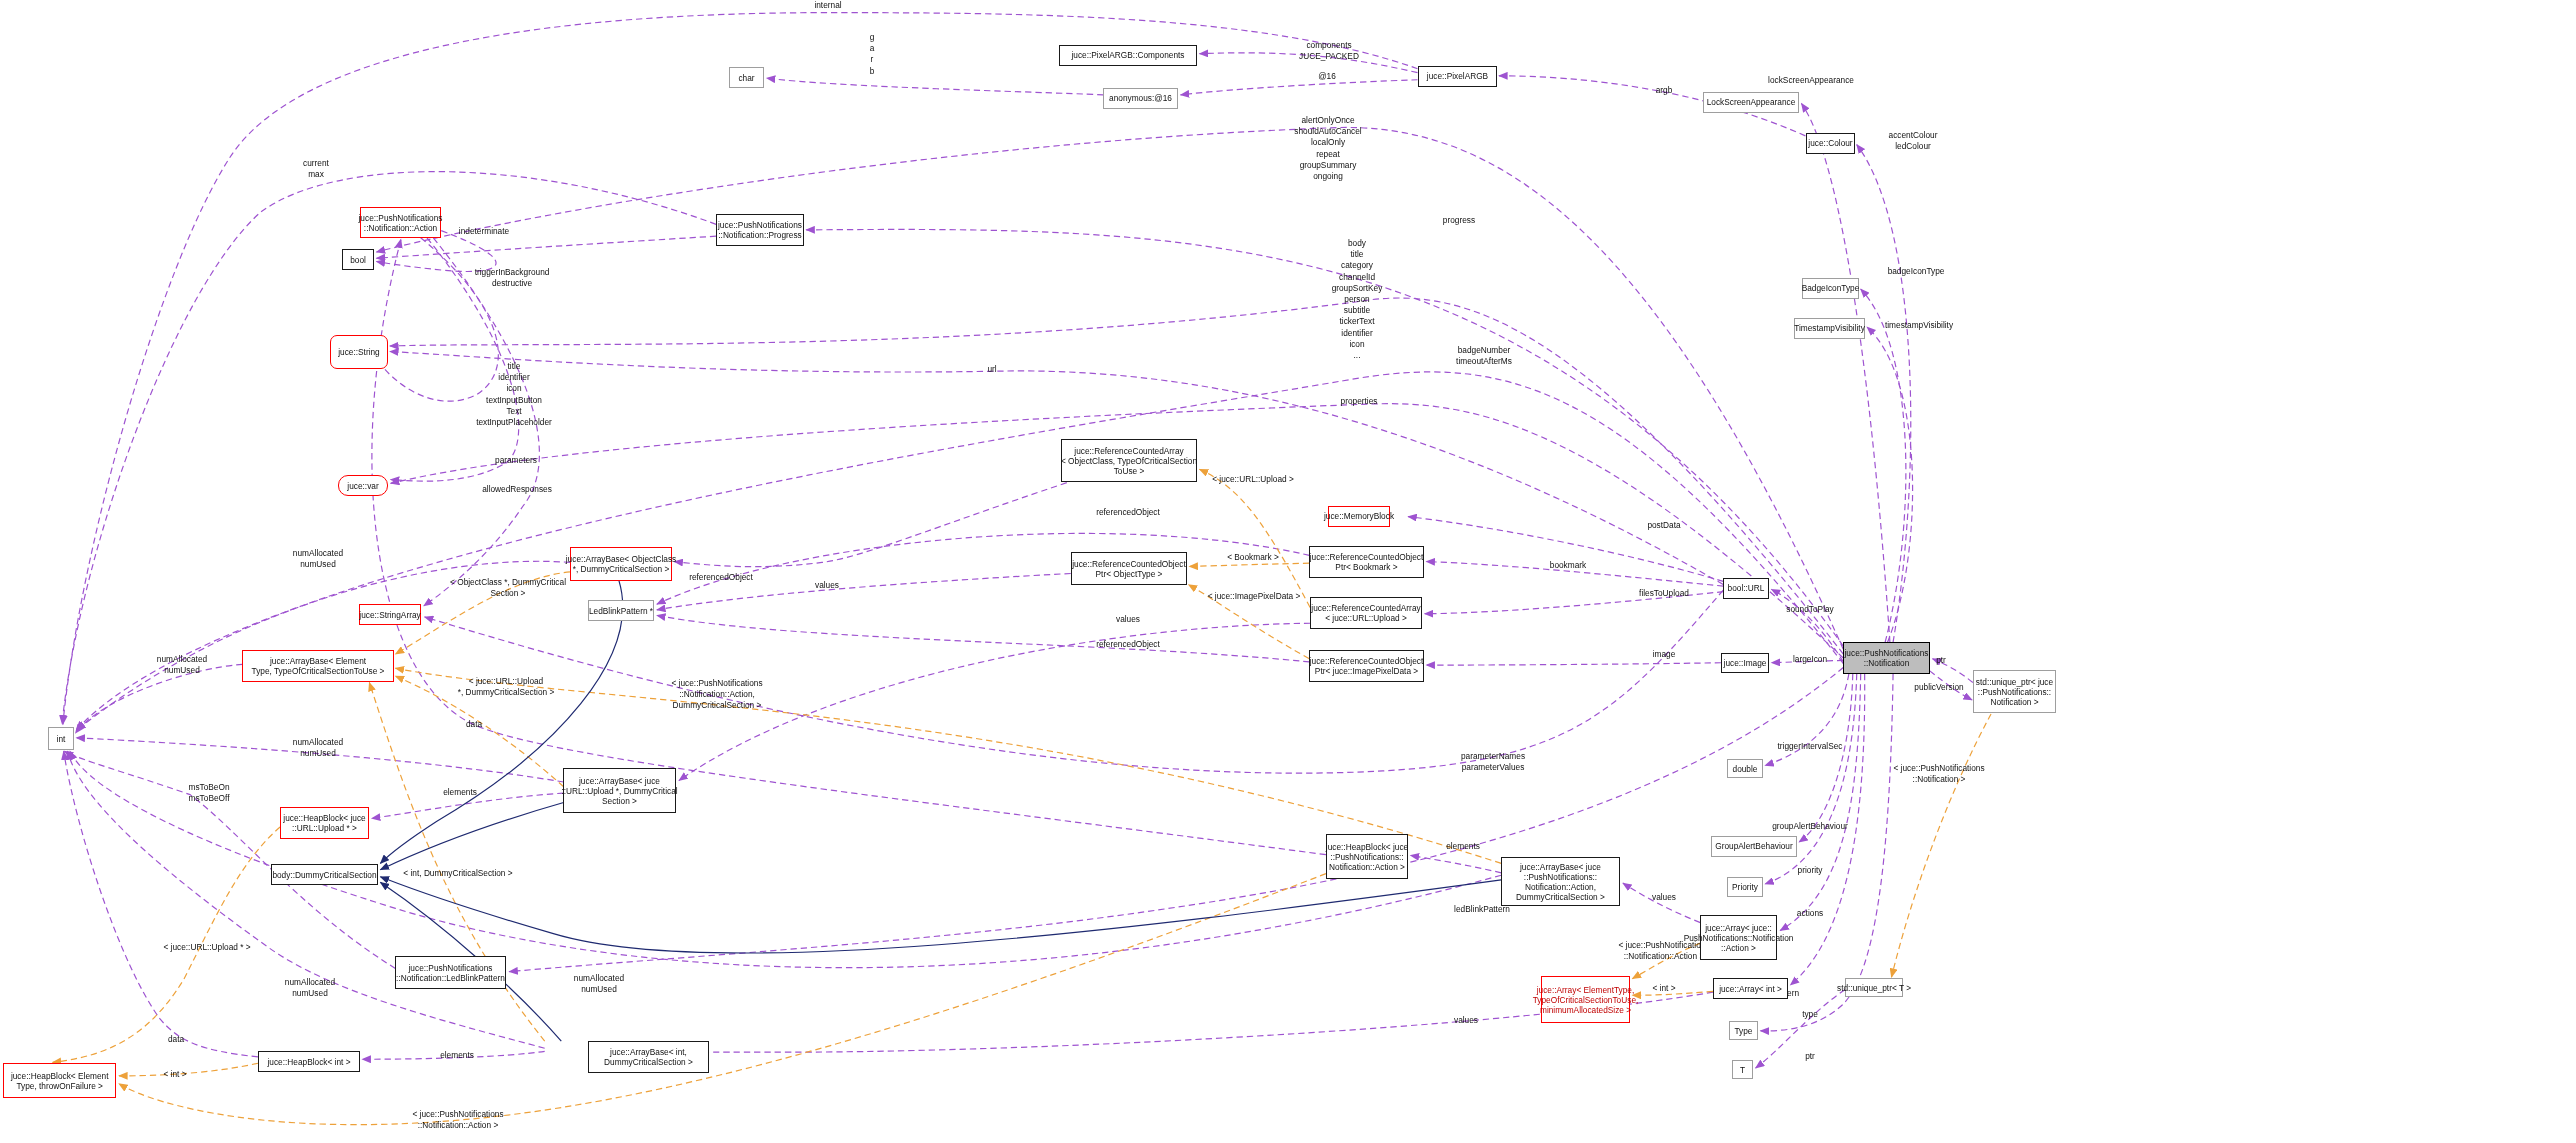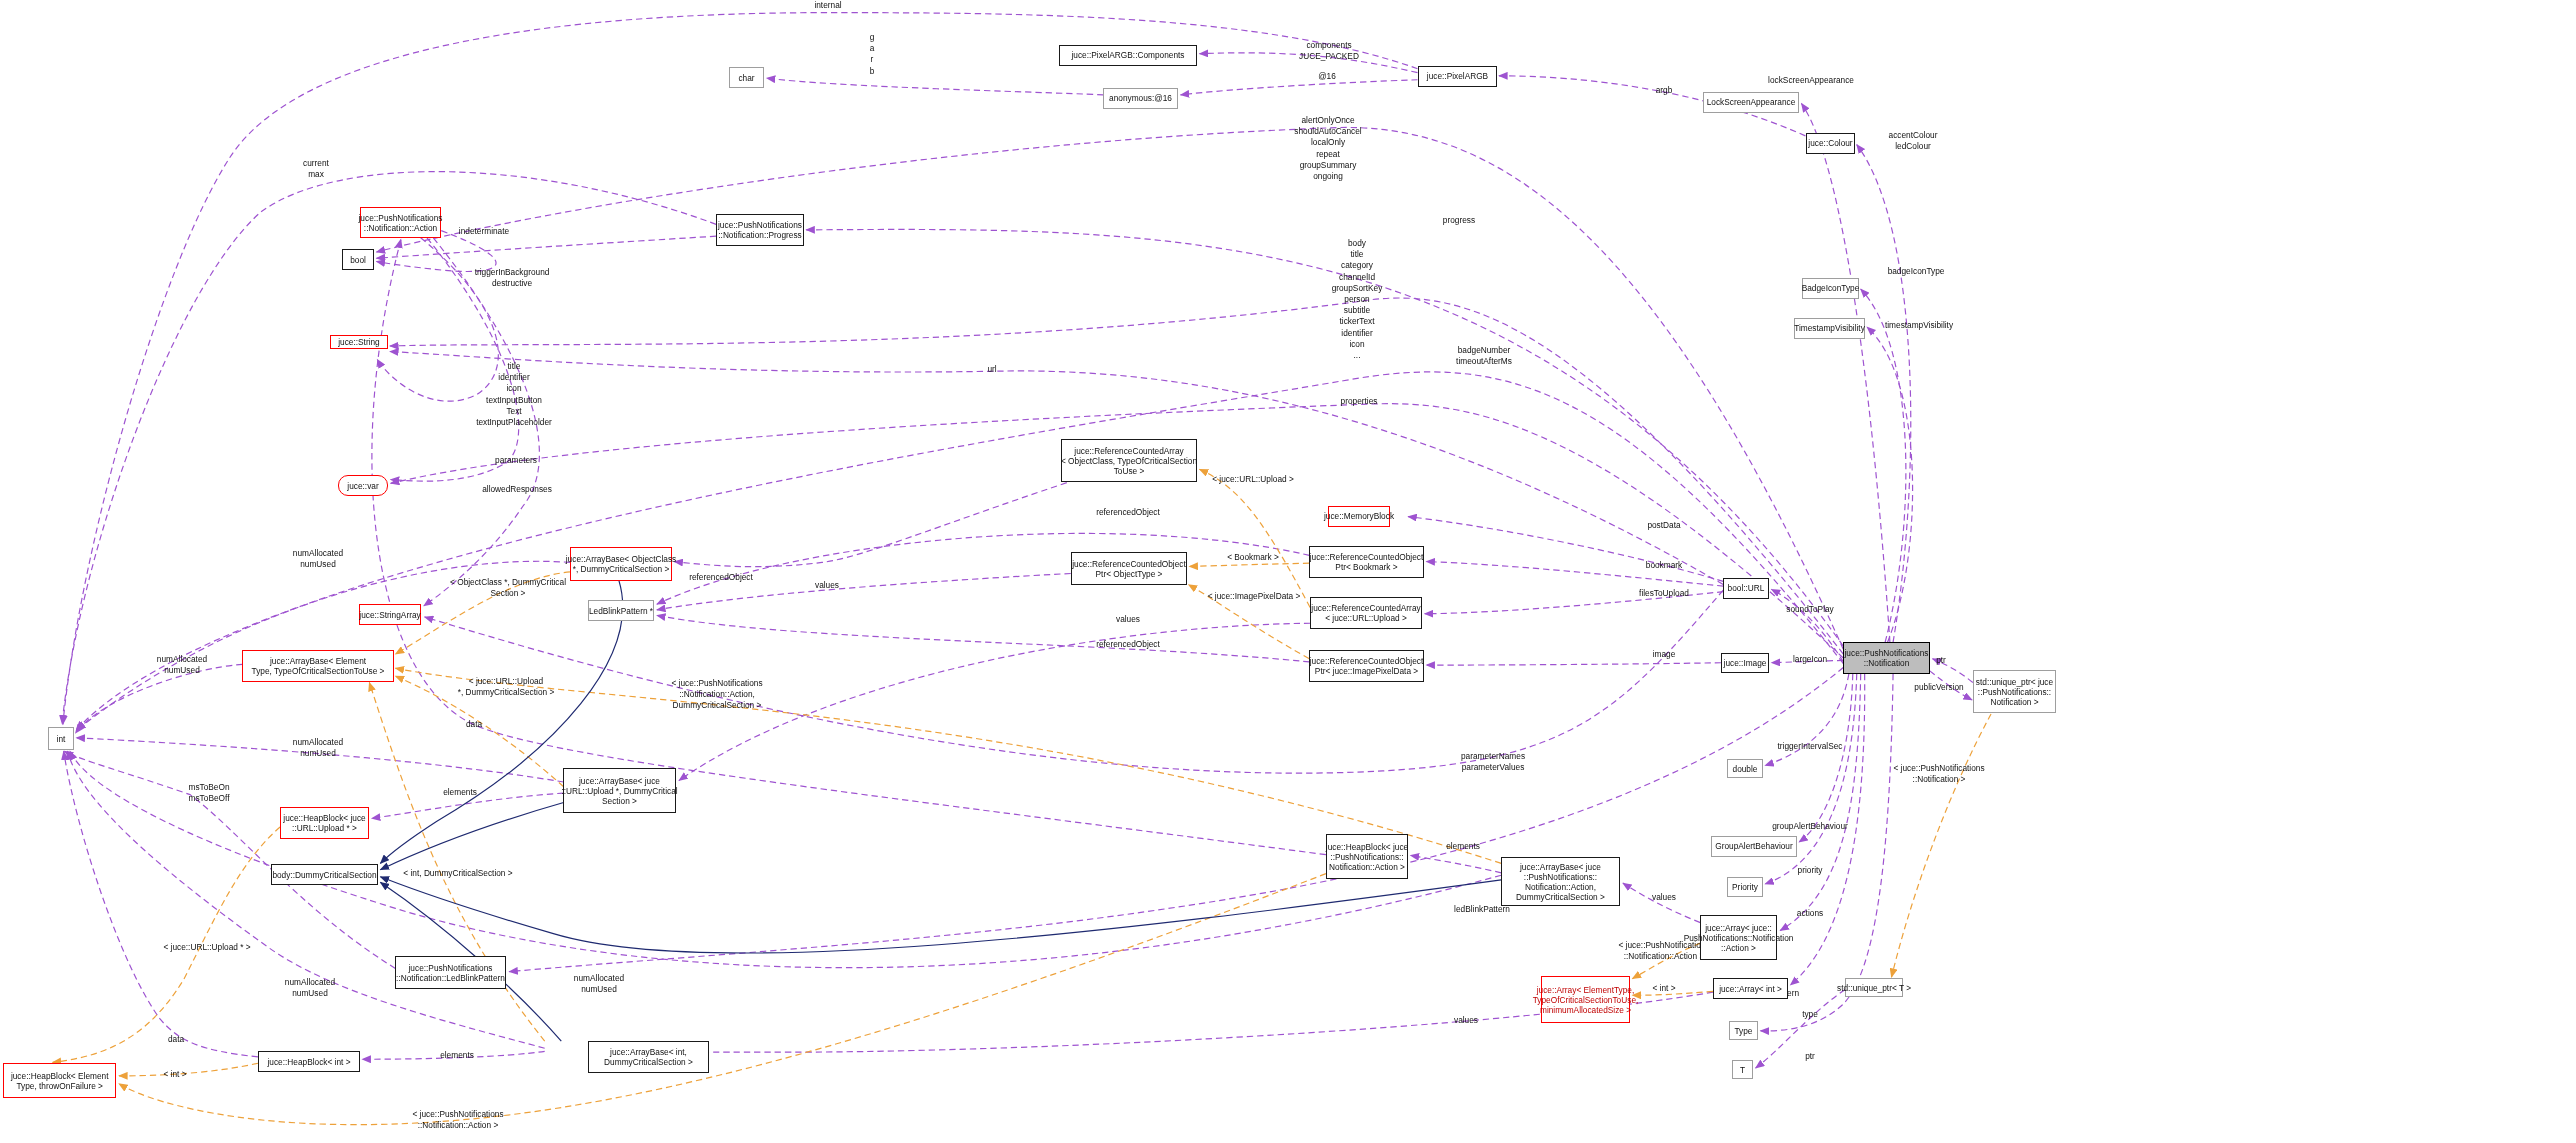--- a/index.html
+++ b/index.html
@@ -136,21 +136,21 @@
     <div class="node light" style="left: 1794px; top: 318px; width: 71px; height: 20.5px;">
       <div>TimestampVisibility</div>
     </div>
     <div class="node black" style="left: 342px; top: 249px; width: 32px; height: 21.3px;">
       <div>bool</div>
     </div>
     <div class="node black" style="left: 716px; top: 214px; width: 88px; height: 32px;">
       <div>juce::PushNotifications</div>
       <div>::Notification::Progress</div>
     </div>
-    <div class="node red" style="left: 330px; top: 335px; width: 58px; height: 14px;">
+    <div class="node red" style="left: 330px; top: 335px; width: 58px; height: 34px; border-radius: 7px;">
       <div>juce::String</div>
     </div>
     <div class="node red" style="left: 360px; top: 207px; width: 81px; height: 31px;">
       <div>juce::PushNotifications</div>
       <div>::Notification::Action</div>
     </div>
     <div class="node red" style="left: 338px; top: 475px; width: 50px; height: 21.3px; border-radius: 10px;">
       <div>juce::var</div>
     </div>
     <div class="node black" style="left: 1061px; top: 439px; width: 136px; height: 43px;">
@@ -370,21 +370,21 @@
     </div>
     <div class="elabel" style="left: 1664px; top: 526px;">
       <div>postData</div>
     </div>
     <div class="elabel" style="left: 1128px; top: 513px;">
       <div>referencedObject</div>
     </div>
     <div class="elabel" style="left: 1253px; top: 558px;">
       <div>&lt; Bookmark &gt;</div>
     </div>
-    <div class="elabel" style="left: 1664px; top: 566px;">
+    <div class="elabel" style="left: 1568px; top: 566px;">
       <div>bookmark</div>
     </div>
     <div class="elabel" style="left: 1254px; top: 597px;">
       <div>&lt; juce::ImagePixelData &gt;</div>
     </div>
     <div class="elabel" style="left: 1128px; top: 620px;">
       <div>values</div>
     </div>
     <div class="elabel" style="left: 1128px; top: 645px;">
       <div>referencedObject</div>

